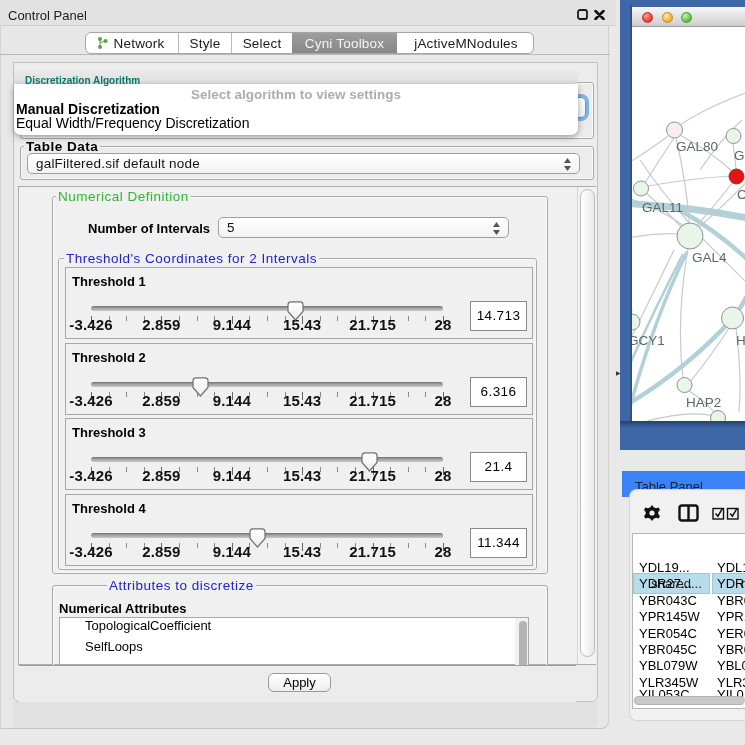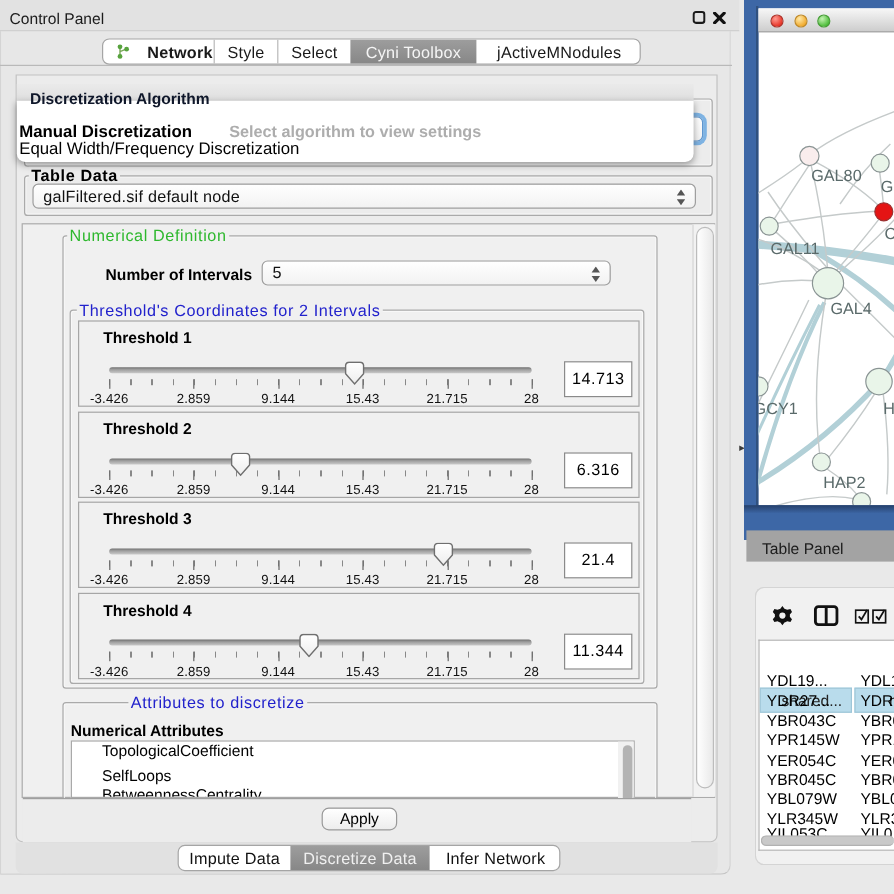--- a/index.html
+++ b/index.html
@@ -39,47 +39,47 @@
 .combo { position:absolute; background:linear-gradient(#ffffff,#f2f2f2);
   border:1px solid #9f9f9f; border-radius:5px; font-size:13.5px; letter-spacing:0.2px; color:#111;
   line-height:19px; padding-left:8px; }
 .arr { position:absolute; right:7px; width:9px; }
 .arr svg { display:block; }
 
 
 #popup { left:14px; top:84px; width:564px; height:51px; background:#ffffff;
   border-radius:0 0 7px 7px; box-shadow:0 2px 6px rgba(0,0,0,0.35); z-index:40; }
 #popup .hint { position:absolute; left:0; top:3px; width:100%; text-align:center;
-  color:#adadad; font-size:13.5px; font-weight:700;margin-top:15px; }
+  color:#adadad; font-size:13.5px; font-weight:700; }
 #popup .it1 { position:absolute; left:2px; top:17px; font-size:14px; font-weight:700; color:#000; }
 #popup .it2 { position:absolute; left:2px; top:31px; font-size:14px; color:#000; }
 #ghost-cover { left:14px; top:70px; width:564px; height:15px;
   background:linear-gradient(#eaeaea,#dedede); z-index:39; }
-#ghost-title { left:25px; top:75px; font-size:13px; font-weight:700; color:#0f172a; z-index:41; }
+#ghost-title { left:25px; top:75px; font-size:10px; font-weight:700; color:#0f766e; z-index:41; }
 
 
 #scrollpane { left:18px; top:186px; width:578px; height:479px; background:#f0f0f0;
   border:1px solid #ababab; }
 #vscroll { left:577px; top:187px; width:19px; height:477px; background:#f2f2f2;
   border-left:1px solid #d5d5d5; }
 #vthumb { left:579.5px; top:189px; width:15px; height:468px;
   background:linear-gradient(90deg,#ffffff,#e9e9e9); border:1px solid #bcbcbc; border-radius:8px; }
 
 
 .tbox { position:absolute; left:65px; width:468px; height:72px; background:#f0f0f0;
   border:1px solid #a6a6a6; }
-.tbox .ttl { position:absolute; left:20px; top:6px; font-size:13px; font-weight:700; color:#000; }
+.tbox .ttl { position:absolute; left:6px; top:6px; font-size:13px; font-weight:700; color:#000; }
 .track { position:absolute; left:25px; top:38px; width:352px; height:5px; border-radius:3px;
   background:linear-gradient(#6f6f6f,#9f9f9f 40%,#c9c9c9); }
 .thumb { position:absolute; top:33px; width:17px; height:20px; }
 .ticks { position:absolute; left:25px; top:48px; width:353px; height:5px;
   background:repeating-linear-gradient(90deg,#888 0,#888 1px,transparent 1px,transparent 17.6px); }
 .mtick { position:absolute; top:48px; width:1px; height:8px; background:#666; }
-.tlab { position:absolute; top:59px; width:50px; text-align:center; font-size:11px; letter-spacing:0.15px;
-  font-weight:400; color:#111; }
+.tlab { position:absolute; top:48px; width:50px; text-align:center; font-size:15px; letter-spacing:0.15px;
+  font-weight:700; color:#111; }
 .vbox { position:absolute; left:404px; top:33px; width:57px; height:30px; background:#fff;
   border:1px solid #8a8a8a; font-size:13.5px; letter-spacing:0.4px; color:#000; text-align:center; line-height:28px; }
 
 
 #attrlist { left:59px; top:617px; width:470px; height:48px; background:#ffffff;
   border:1px solid #a9a9a9; font-size:13px; color:#000; overflow:hidden; }
 #attrlist div { padding-left:25px; height:16px; line-height:16px; }
 #listthumb { left:519px; top:621px; width:8px; height:60px; background:#b3b3b3;
   border-radius:4px; }
 
@@ -94,21 +94,21 @@
 #disc-seg { background:linear-gradient(#9d9d9d,#858585); color:#f0f0f0; }
 
 
 #netarea { left:620px; top:0; width:125px; height:450px; background:#3d67a6; }
 #netwin { left:632px; top:7px; width:113px; height:414px; background:#ffffff; }
 #nettitle { left:632px; top:7px; width:113px; height:20px;
   background:linear-gradient(#f7f7f7,#cdcdcd); border-bottom:1px solid #9a9a9a; }
 .light { position:absolute; top:11.5px; width:11px; height:11px; border-radius:50%; }
 
 
-#tpheader { left:622px; top:442px; width:123px; height:26px; background:#a3a3a3; }
+#tpheader { left:622px; top:471px; width:123px; height:26px; background:#3b82f6; }
 #tpheader span { position:absolute; left:13px; top:8px; font-size:13px; color:#1c1c1c; }
 #tpbox { left:629px; top:489px; width:116px; height:232px; background:#f1f1f1;
   border:1px solid #d4d4d4; border-radius:8px 0 0 8px; border-right:none; }
 #tablewrap { left:632px; top:533px; width:113px; height:176px; background:#ffffff;
   border:1px solid #b5b5b5; border-right:none; overflow:hidden; font-size:13px; }
 .th { position:absolute; top:3px; height:21px; background:#b9dcec; border:1px solid #9fc6d8;
   text-align:center; line-height:20px; color:#222;margin-top:36px; }
 .trow { position:absolute; left:0; width:113px; height:16.4px; color:#000; }
 .c1 { position:absolute; left:6px; }
 .c2 { position:absolute; left:84px; }
@@ -125,21 +125,21 @@
   <div class="abs" id="titlebar"></div>
   <div class="abs" id="titletext">Control Panel</div>
   <svg class="abs tbicon" style="left:577px" width="11" height="11" viewBox="0 0 11 11">
     <rect x="1" y="1" width="9" height="9" rx="2" fill="none" stroke="#1a1a1a" stroke-width="1.8"></rect>
   </svg>
   <svg class="abs tbicon" style="left:594px; top:10px" width="11" height="10" viewBox="0 0 11 10">
     <path d="M1.5 1 L9.5 9 M9.5 1 L1.5 9" stroke="#111" stroke-width="2.6" stroke-linecap="round"></path>
   </svg>
 
   <div class="abs" id="toptabs">
-    <div class="tseg" style="left:11px;width:92px;padding-left:14px;font-weight:bold;">Network</div>
+    <div class="tseg" style="left:0;width:92px;padding-left:14px;">Network</div>
     <div class="tdiv" style="left:92px"></div>
     <div class="tseg" style="left:93px;width:52px;">Style</div>
     <div class="tdiv" style="left:145px"></div>
     <div class="tseg" style="left:146px;width:60px;">Select</div>
     <div class="tseg" id="cyni-seg" style="left:206px;width:105px;">Cyni Toolbox</div>
     <div class="tseg" style="left:311px;width:138px;">jActiveMNodules</div>
   </div>
   <svg class="abs" style="left:96px;top:36px" width="13" height="14" viewBox="0 0 13 14">
     <path d="M4 3 L4 11 M4 7 L9 5" stroke="#7aa85a" stroke-width="1.2" fill="none"></path>
     <circle cx="4" cy="3" r="2" fill="#58a33e"></circle>
@@ -302,33 +302,27 @@
         <div class="vbox">11.344</div>
       </div>
     </div>
 
   <div class="group" style="left:52px;top:585px;width:496px;height:95px;"></div>
   <div class="gtitle" style="left:60px;top:578px;background:#f0f0f0;color:#2222cc;margin-left:47px;">Attributes to discretize</div>
   <div class="abs" style="left:59px;top:601px;font-size:13px;font-weight:700;color:#000;">Numerical Attributes</div>
   <div class="abs" id="attrlist">
     <div>TopologicalCoefficient</div>
     <div style="margin-top:5px;">SelfLoops</div>
-    <div>BetweennessCentrality</div>
   </div>
   <div class="abs" style="left:515px;top:618px;width:13px;height:47px;background:#f1f1f1;"></div>
   <div class="abs" id="listthumb"></div>
   <div class="abs" style="left:19px;top:665px;width:557px;height:37px;background:#ececec;border-top:1px solid #9f9f9f;"></div>
 
   <div class="abs" id="applybtn">Apply</div>
   <div class="abs" id="bottombar"></div>
-  <div class="abs" id="bottabs">
-    <div class="tseg" style="left:0;width:93px;">Impute Data</div>
-    <div class="tseg" id="disc-seg" style="left:93px;width:116px;">Discretize Data</div>
-    <div class="tseg" style="left:209px;width:110px;">Infer Network</div>
-  </div>
 
   <div class="abs" id="splitarrow">▶</div>
 
   <div class="abs" id="netarea"></div>
   <div class="abs" id="netwin"></div>
   <div class="abs" style="left:630px;top:5px;width:2px;height:421px;background:#30517f;"></div>
   <div class="abs" id="nettitle"></div>
   <div class="light" style="left:642px;background:radial-gradient(circle at 35% 30%,#ff9a90,#e8382b 70%);border:0.5px solid #b0352c;"></div>
   <div class="light" style="left:661.5px;background:radial-gradient(circle at 35% 30%,#ffe9a8,#f1ad33 70%);border:0.5px solid #c08a28;"></div>
   <div class="light" style="left:681px;background:radial-gradient(circle at 35% 30%,#c4f3b2,#52bf3f 70%);border:0.5px solid #459e35;"></div>

